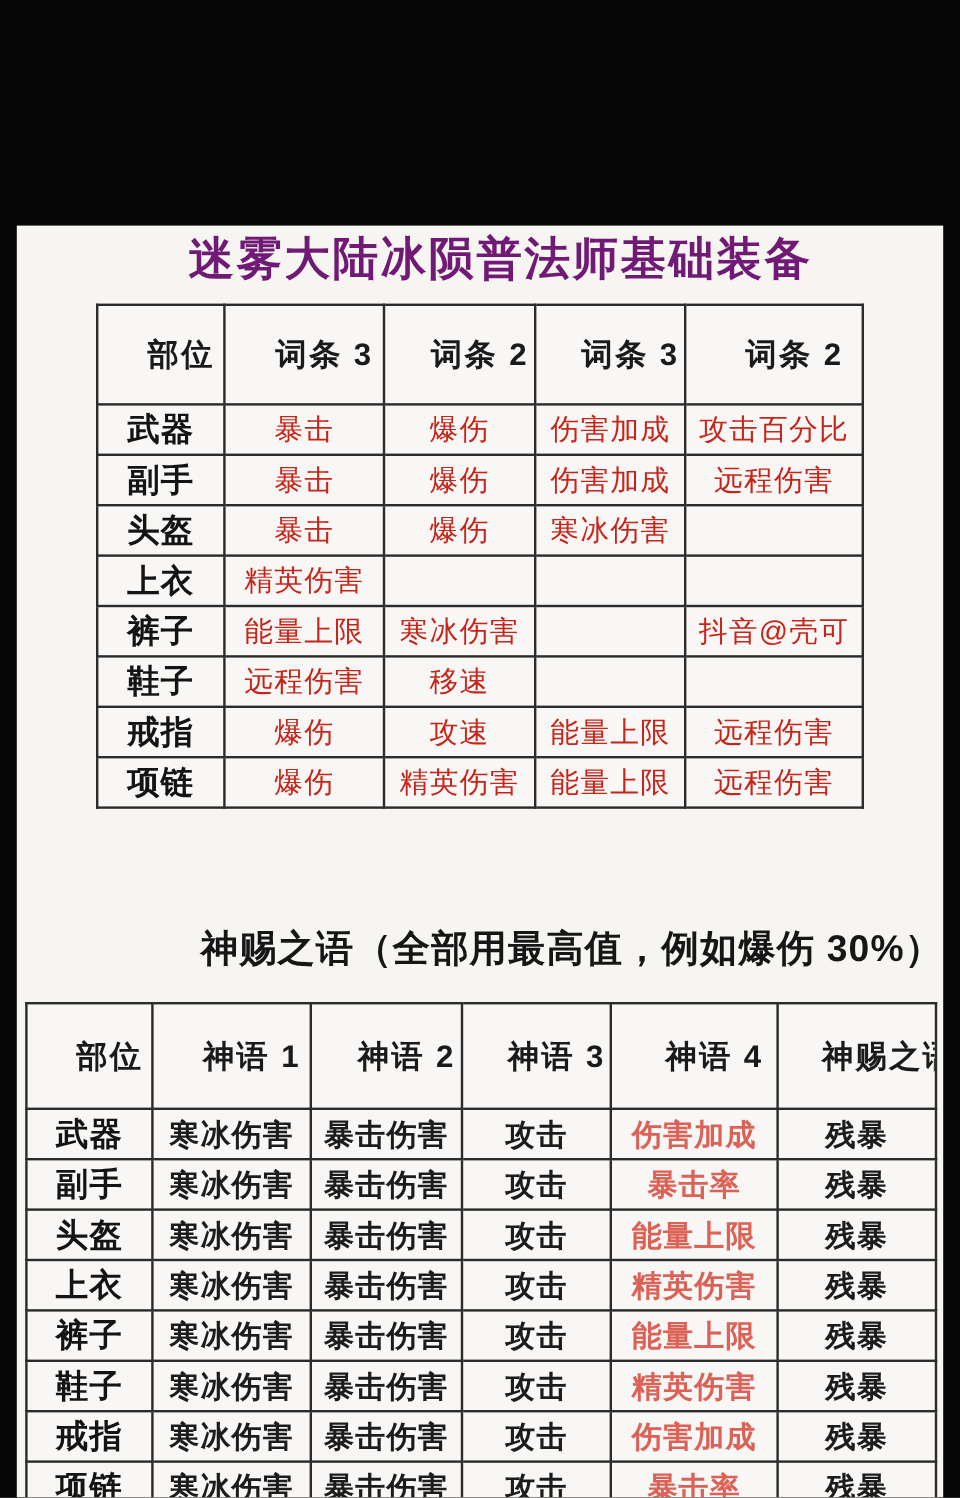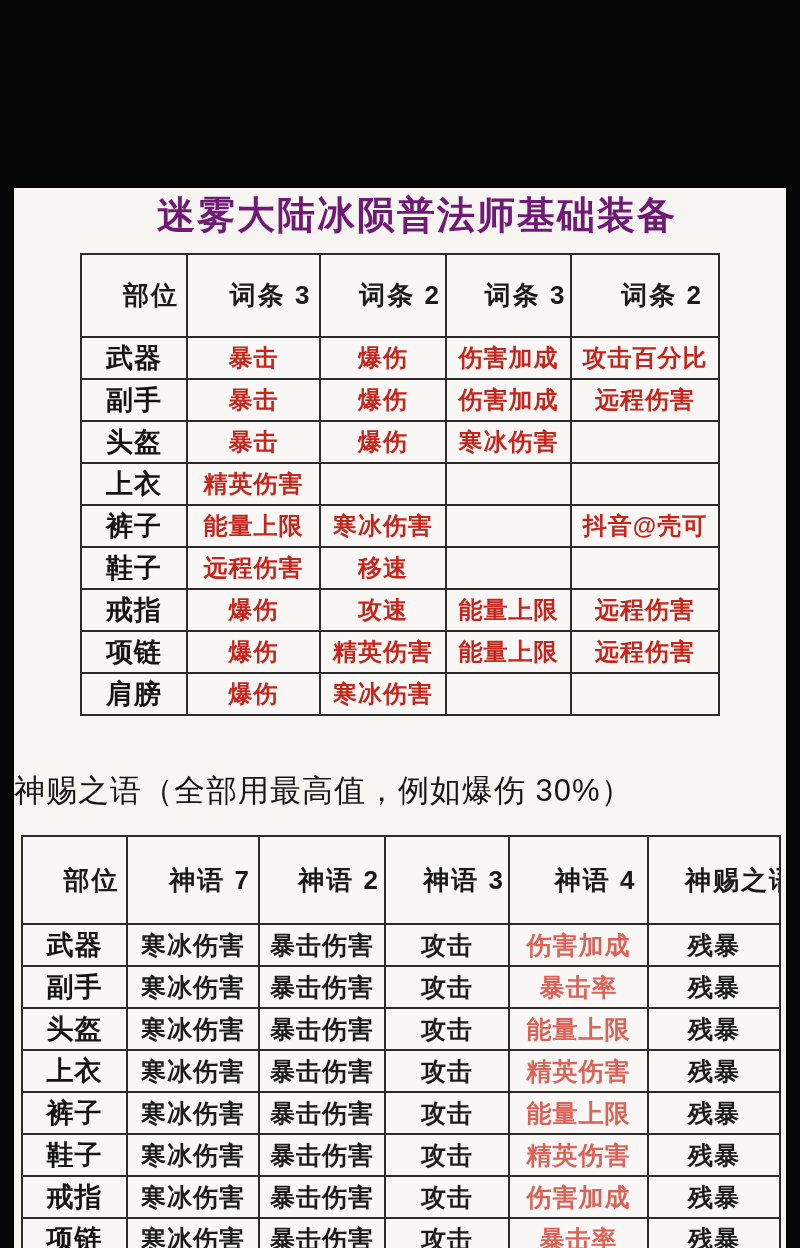--- a/index.html
+++ b/index.html
@@ -17,22 +17,22 @@
   }
   .title-1{
     position:absolute;left:17px;top:2px;width:100%;
     text-align:center;
     font-size:38px;font-weight:900;color:#701a75;
     letter-spacing:2px;
     font-family:"Liberation Sans","DejaVu Sans",sans-serif;
   }
   .title-2{
     position:absolute;left:0;top:582px;width:100%;
-    text-align:left;
-    font-size:31px;font-weight:400;color:#161616;
+    text-align:right;
+    font-size:31px;font-weight:700;color:#161616;
     letter-spacing:1px;
   }
   table.guide{
     position:absolute;
     border-collapse:collapse;
     table-layout:fixed;
     background:#f8f7f5;
   }
   table.guide th, table.guide td{
     border:2px solid #2b2b2b;
@@ -47,21 +47,21 @@
   #table1 thead tr{height:83px;}
   #table2 thead tr{height:88px;}
   #table1 tbody tr{height:42px;}
   #table2 tbody tr{height:42px;}
   table.guide thead th{
     font-size:26px;font-weight:900;color:#1a1a1a;letter-spacing:2px;padding-left:36px;
   }
   table.guide th.row-label{
     font-size:27px;font-weight:900;color:#141414;letter-spacing:1px;margin-top:20px;
   }
-  #table1 td.val{font-size:24px;font-weight:700;letter-spacing:1px;}
+  #table1 td.val{font-size:24px;font-weight:400;letter-spacing:1px;}
   #table2 td.val{font-size:25px;font-weight:900;letter-spacing:1px;}
   td.val.black{color:#1c1c1c;}
   td.val.red{color:var(--strong-red,#c5251a);}
   td.val.soft-red{color:var(--soft-red,#db6257);}
 </style>
 </head>
 <body>
 
 <div class="canvas">
   <div class="panel">
@@ -134,46 +134,39 @@
             <td class="val red">攻速</td>
             <td class="val red">能量上限</td>
             <td class="val red">远程伤害</td>
           </tr>
           <tr>
             <th class="row-label">项链</th>
             <td class="val red">爆伤</td>
             <td class="val red">精英伤害</td>
             <td class="val red">能量上限</td>
             <td class="val red">远程伤害</td>
-          </tr>
-          <tr>
-            <th class="row-label">肩膀</th>
-            <td class="val red">爆伤</td>
-            <td class="val red">寒冰伤害</td>
-            <td class="val red"></td>
-            <td class="val red"></td>
           </tr>
         </tbody>
       </table>
 
     <div class="title-2">神赐之语（全部用最高值，例如爆伤 30%）</div>
 
     <table class="guide" id="table2">
         <colgroup>
           <col style="width: 105px;">
           <col style="width: 132px;">
           <col style="width: 126px;">
           <col style="width: 124px;">
           <col style="width: 139px;">
           <col style="width: 132px;">
         </colgroup>
         <thead>
           <tr>
             <th>部位</th>
-            <th>神语 7</th>
+            <th>神语 1</th>
             <th>神语 2</th>
             <th>神语 3</th>
             <th>神语 4</th>
             <th>神赐之语</th>
           </tr>
         </thead>
         <tbody>
           <tr>
             <th class="row-label">武器</th>
             <td class="val black">寒冰伤害</td>

